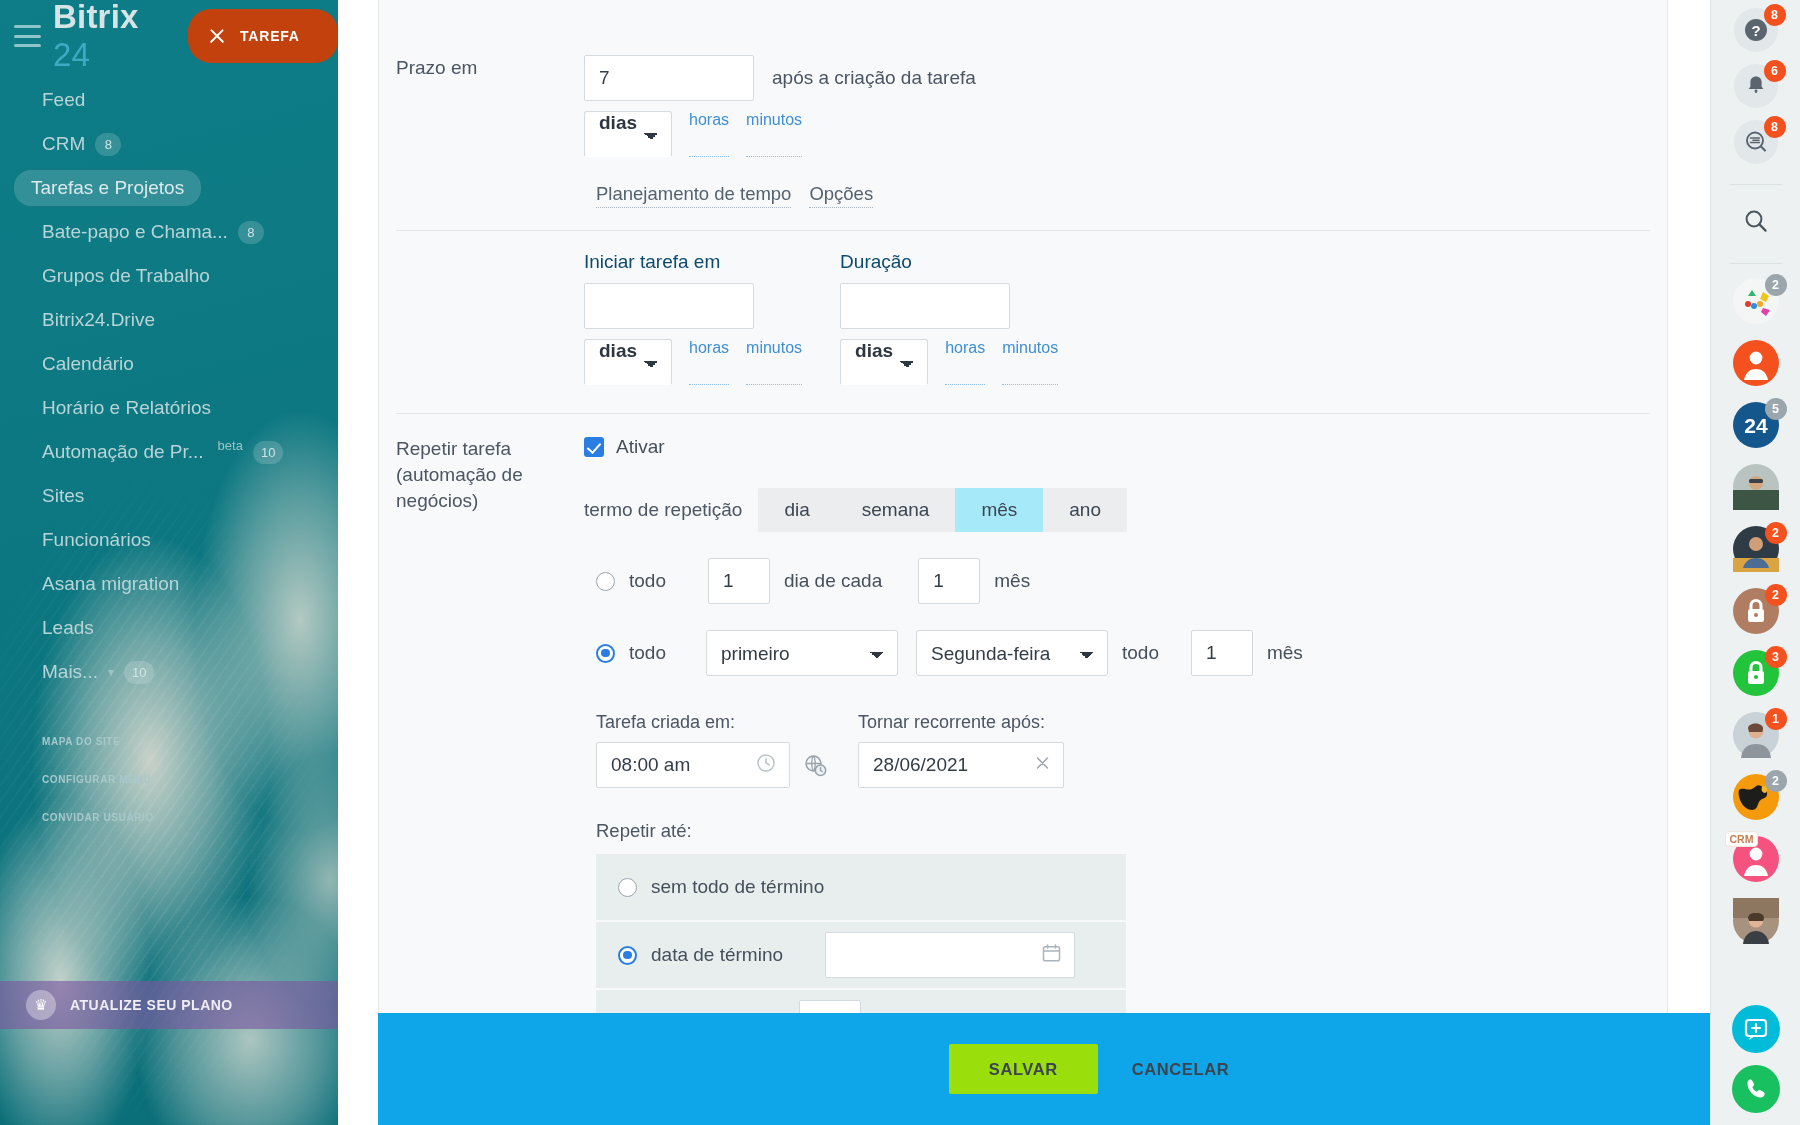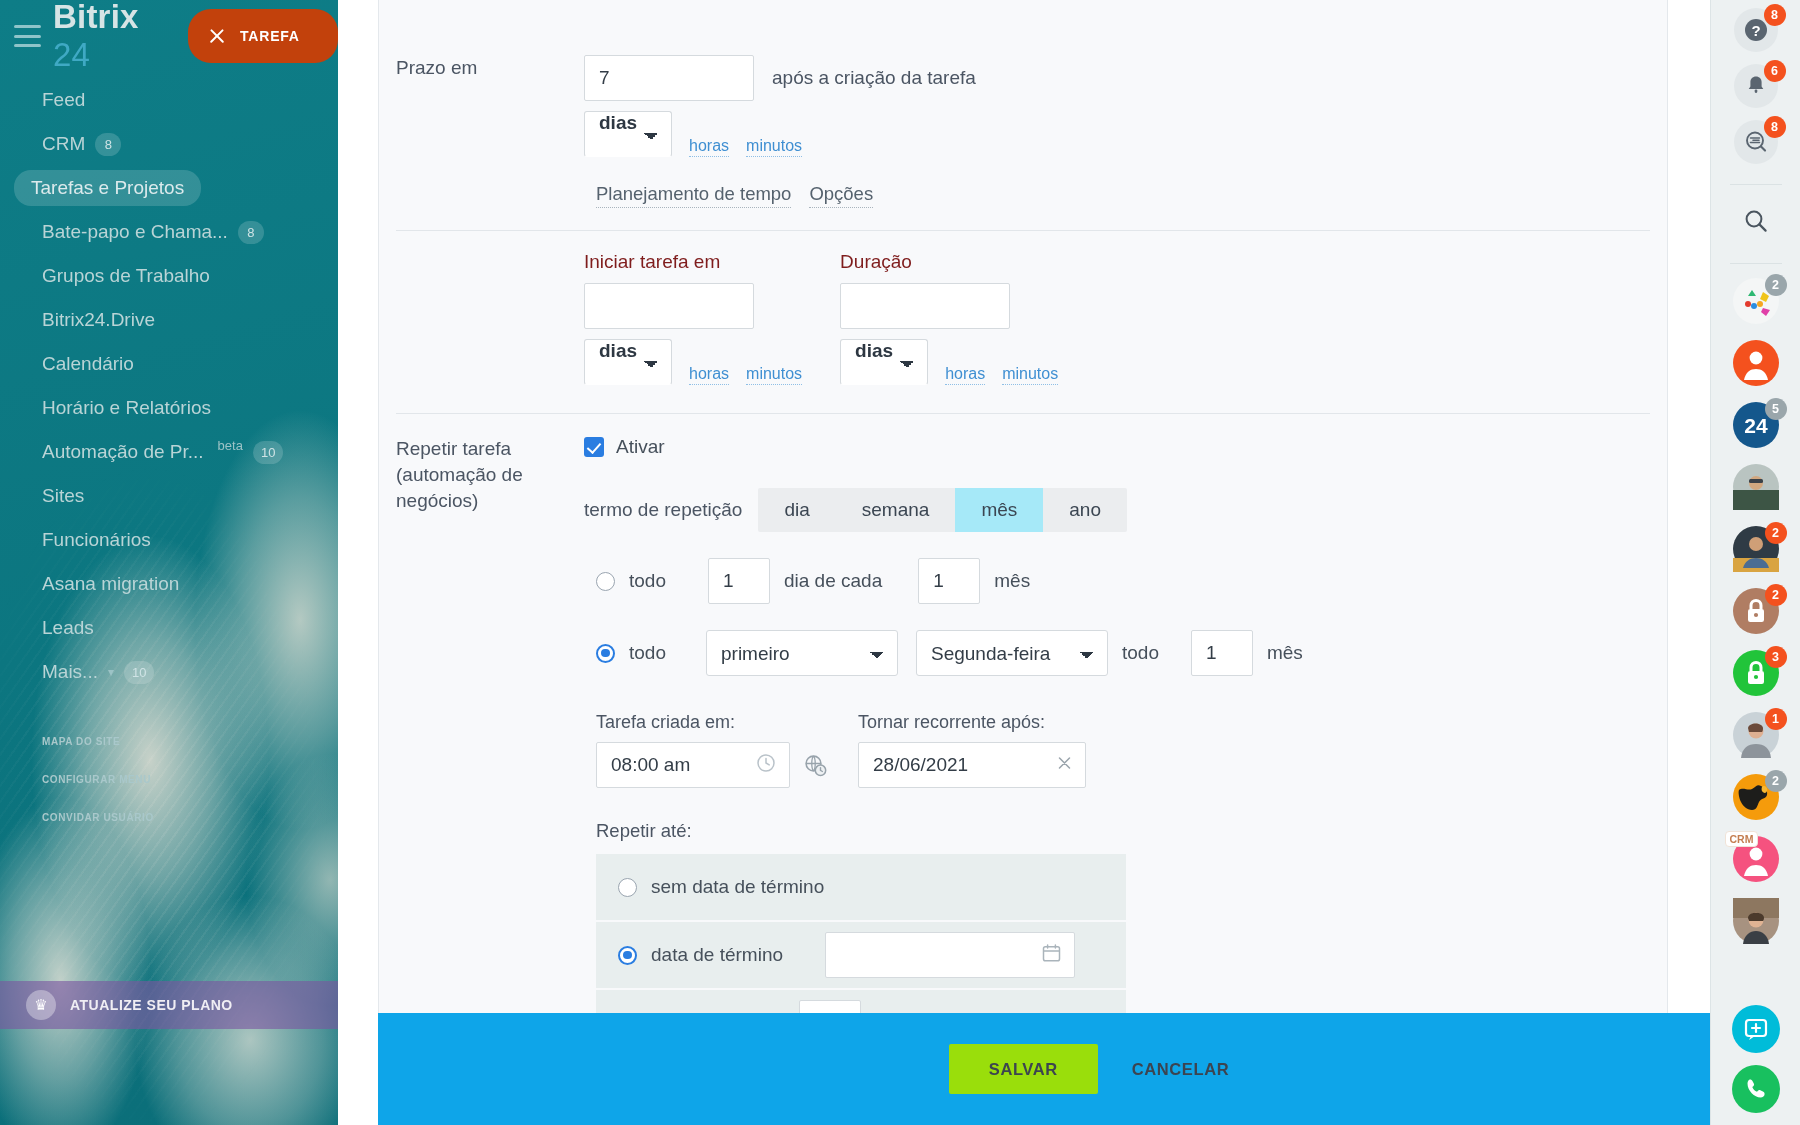--- a/index.html
+++ b/index.html
@@ -102,32 +102,32 @@
   .label-col { width: 205px; flex: 0 0 205px; padding-left: 17px; }
   .field-col { flex: 1; padding-right: 30px; }
   .flabel { font-size: 19px; color: #4b5563; line-height: 26px; }
 
   .sec1 { padding-top: 16px; margin-top: 39px; }
   .inp {
     background: #fff; border: 1px solid #d5dade; border-radius: 2px;
     height: 46px; font-size: 19px; color: #333d47; padding: 0 14px;
     font-family: "Liberation Sans", sans-serif; outline: none;
   }
-  .unit-row { display: flex; gap: 17px; margin-top: 10px; font-size: 16px; align-items: flex-end; }
+  .unit-row { display: flex; gap: 17px; margin-top: 10px; font-size: 16px; }
   .unit { color: #3f8fd2; border-bottom: 1px dotted #8fbfe6; cursor: pointer; padding-bottom: 1px;}
   .unit.sel { color: #2d3742; font-weight: 700; border-bottom-color: transparent; }
   .dotted-link {
     color: #55626e; font-size: 18.5px; border-bottom: 1px dotted #a9b4bd;
     cursor: pointer; padding-bottom: 2px;
   }
   .hr { height: 1px; background: #e2e6ea; margin: 22px 17px 0 17px; }
 
   .dual { display: flex; gap: 38px; margin-top: 20px; }
   .dual-item { display: flex; flex-direction: column; }
-  .dual-item .cap { font-size: 19px; color: #7f1d1d; margin-bottom: 10px; }
+  .dual-item .cap { font-size: 19px; color: #0c4a6e; margin-bottom: 10px; }
 
   .chk-row { display: flex; align-items: center; gap: 12px; }
   .chk {
     width: 20px; height: 20px; border-radius: 3px; background: #2a7de1;
     position: relative; cursor: pointer; flex: 0 0 20px;
   }
   .chk::after {
     content: ""; position: absolute; left: 6px; top: 2.5px; width: 6px; height: 11px;
     border: solid #fff; border-width: 0 2.4px 2.4px 0; transform: rotate(42deg);
   }
@@ -433,36 +433,36 @@
                     <path d="M4.2 11.5h14.6M11.5 4.1c2.3 2.4 2.3 12.4 0 14.8M11.5 4.1c-2.3 2.4-2.3 12.4 0 14.8" fill="none" stroke="#98a3ab" stroke-width="1.3"></path>
                     <circle cx="18.5" cy="18.3" r="5.2" fill="#eef1f3" stroke="#98a3ab" stroke-width="1.5"></circle>
                     <path d="M18.5 15.6v2.8l1.9 1.1" fill="none" stroke="#98a3ab" stroke-width="1.4" stroke-linecap="round"></path>
                   </svg>
                 </span>
               </div>
             </div>
             <div class="dt-col">
               <div class="cap">Tornar recorrente após:</div>
               <div style="position:relative">
-                <input class="inp" style="width: 228px;" value="28/06/2021">
+                <input class="inp" style="width: 206px;" value="28/06/2021">
                 <span class="icon-in-field" style="pointer-events:auto;cursor:pointer">
                   <svg width="15" height="15" viewBox="0 0 15 15">
                     <path d="M2.5 2.5l10 10M12.5 2.5l-10 10" stroke="#9aa4ac" stroke-width="1.5" stroke-linecap="round"></path>
                   </svg>
                 </span>
               </div>
             </div>
           </div>
 
           <div class="repeat-until-cap" style="margin-left:12px">Repetir até:</div>
 
           <div class="ru-group" style="margin-left:12px">
             <div class="ru-row">
               <span class="rad"></span>
-              <span class="rtext">sem data de término</span>
+              <span class="rtext">sem todo de término</span>
             </div>
             <div class="ru-row">
               <span class="rad on"></span>
               <span class="rtext">data de término</span>
               <div class="date-inp" style="position:relative">
                 <input class="inp" style="width: 250px;" value="">
                 <span class="icon-in-field" style="pointer-events:auto;cursor:pointer">
                   <svg width="19" height="19" viewBox="0 0 19 19">
                     <rect x="1.5" y="3.2" width="16" height="14" rx="1.8" fill="none" stroke="#aab4bb" stroke-width="1.5"></rect>
                     <path d="M1.5 7.4h16" stroke="#aab4bb" stroke-width="1.5"></path>

